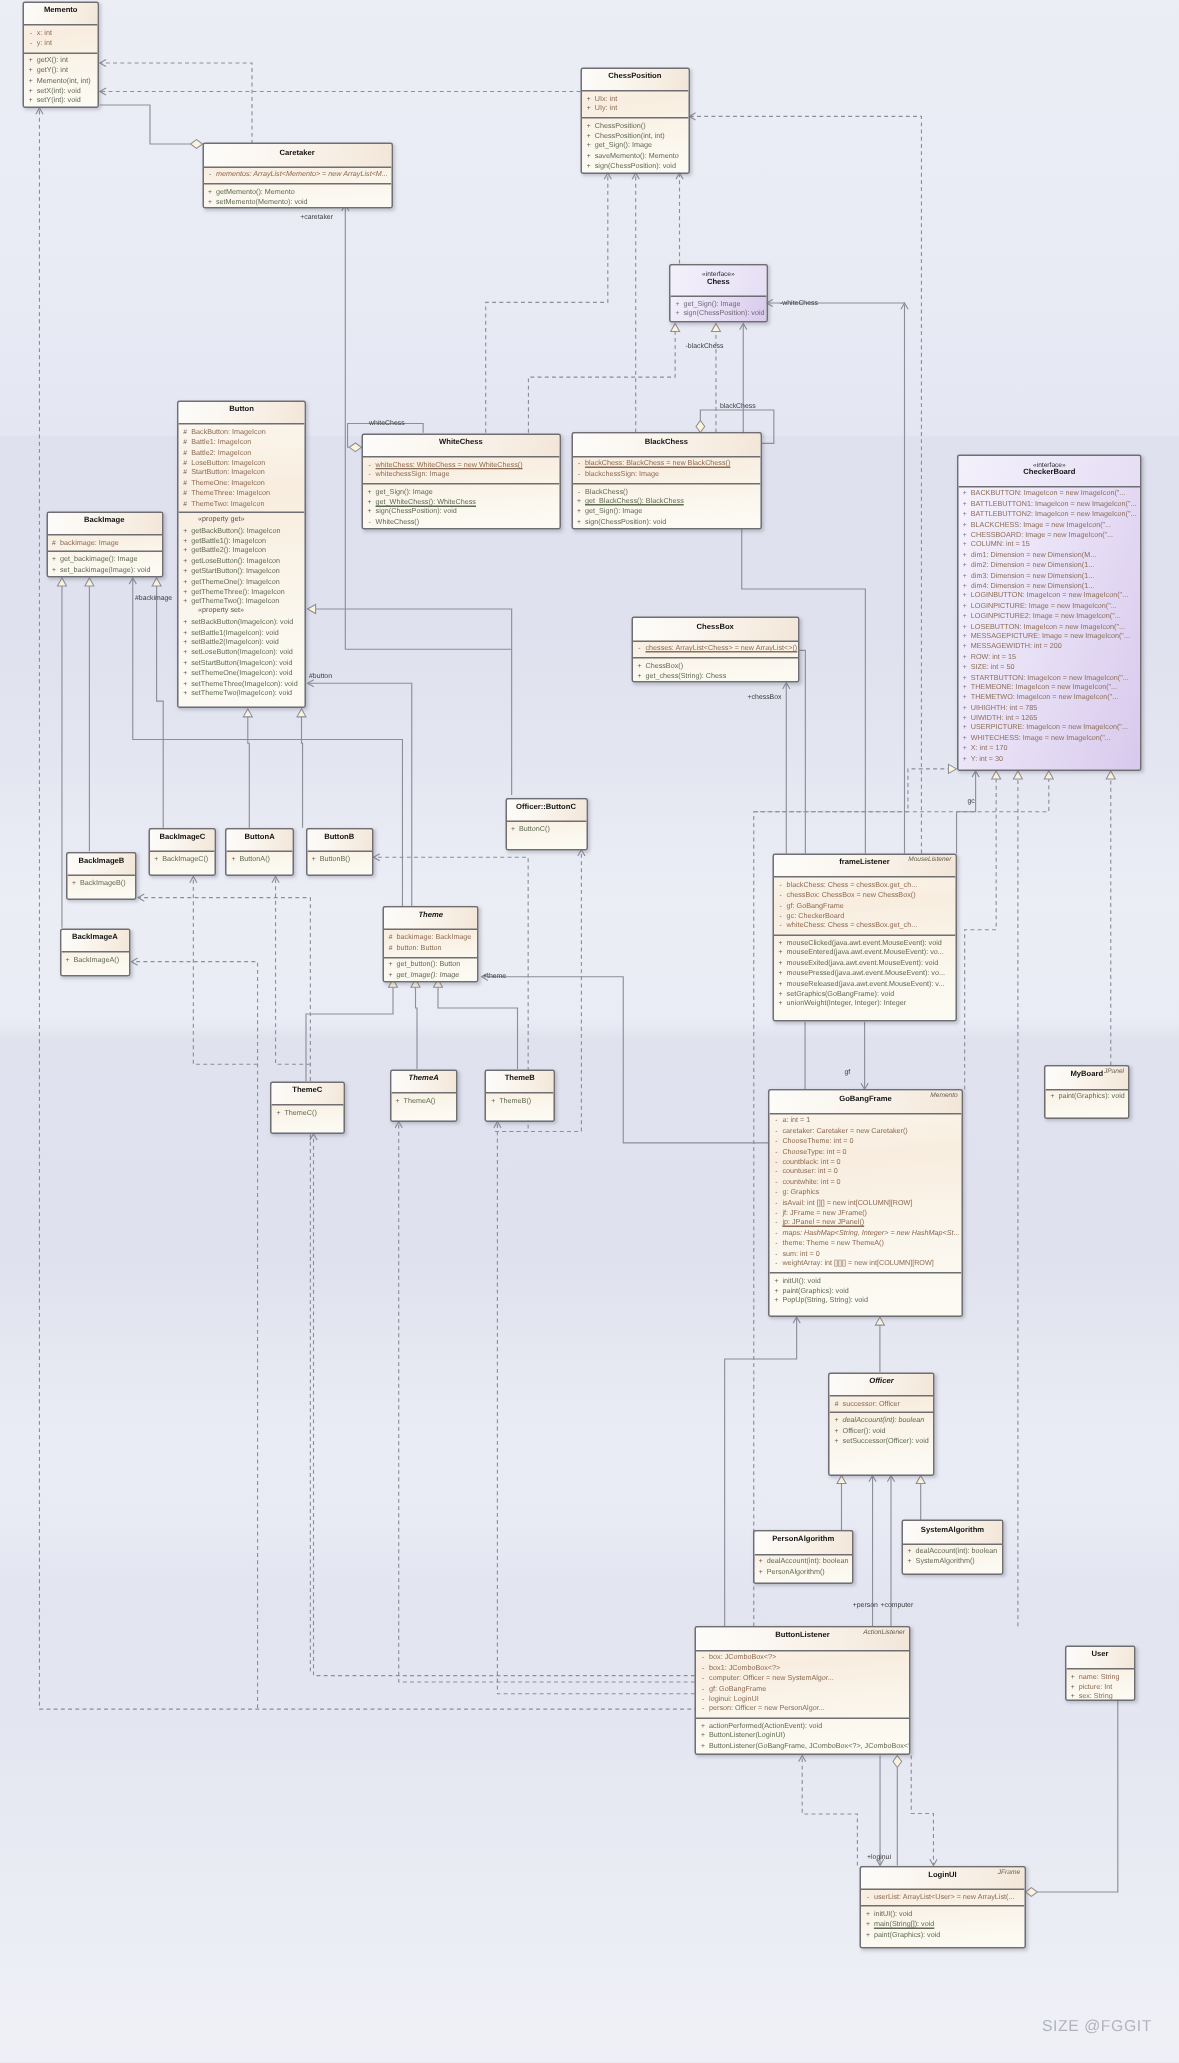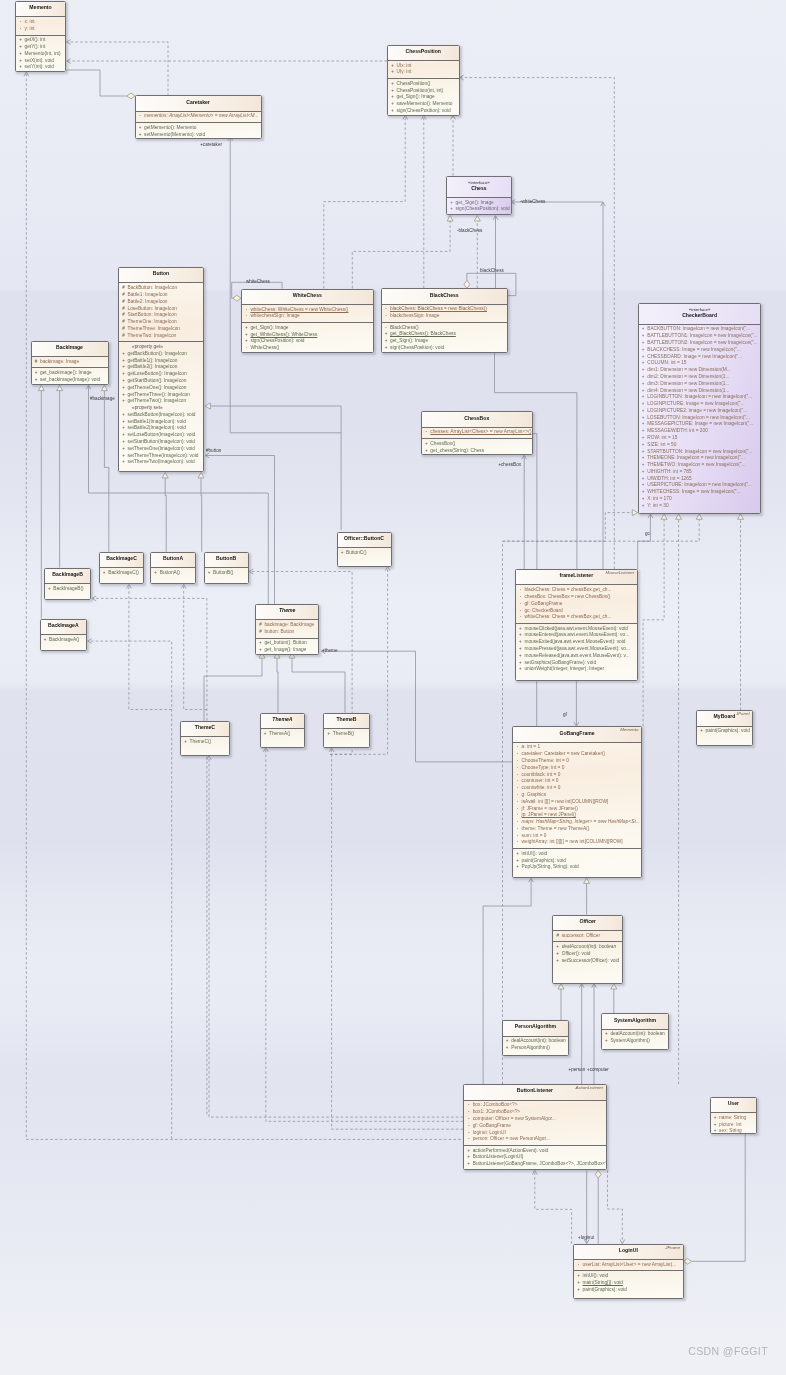--- a/index.html
+++ b/index.html
@@ -566,14 +566,14 @@
 <div class="clabel" style="left:480px;top:268px;">blackChess</div>
 <div class="clabel" style="left:90px;top:396px;">#backimage</div>
 <div class="clabel" style="left:206px;top:448px;">#button</div>
 <div class="clabel" style="left:563px;top:712px;">gf</div>
 <div class="clabel" style="left:568.5px;top:1066.5px;">+person</div>
 <div class="clabel" style="left:587px;top:1066.5px;">+computer</div>
 <div class="clabel" style="left:578px;top:1235px;">+loginui</div>
 <div class="clabel" style="left:521px;top:462px;text-align:right;transform:translateX(-100%);">+chessBox</div>
 <div class="clabel" style="left:645px;top:531px;">gc</div>
 <div class="clabel" style="left:322px;top:648px;">+theme</div>
-<div class="watermark">CSDN @FGGIT</div>
+<div class="watermark">SIZE @FGGIT</div>
 </div>
 
 </body></html>

